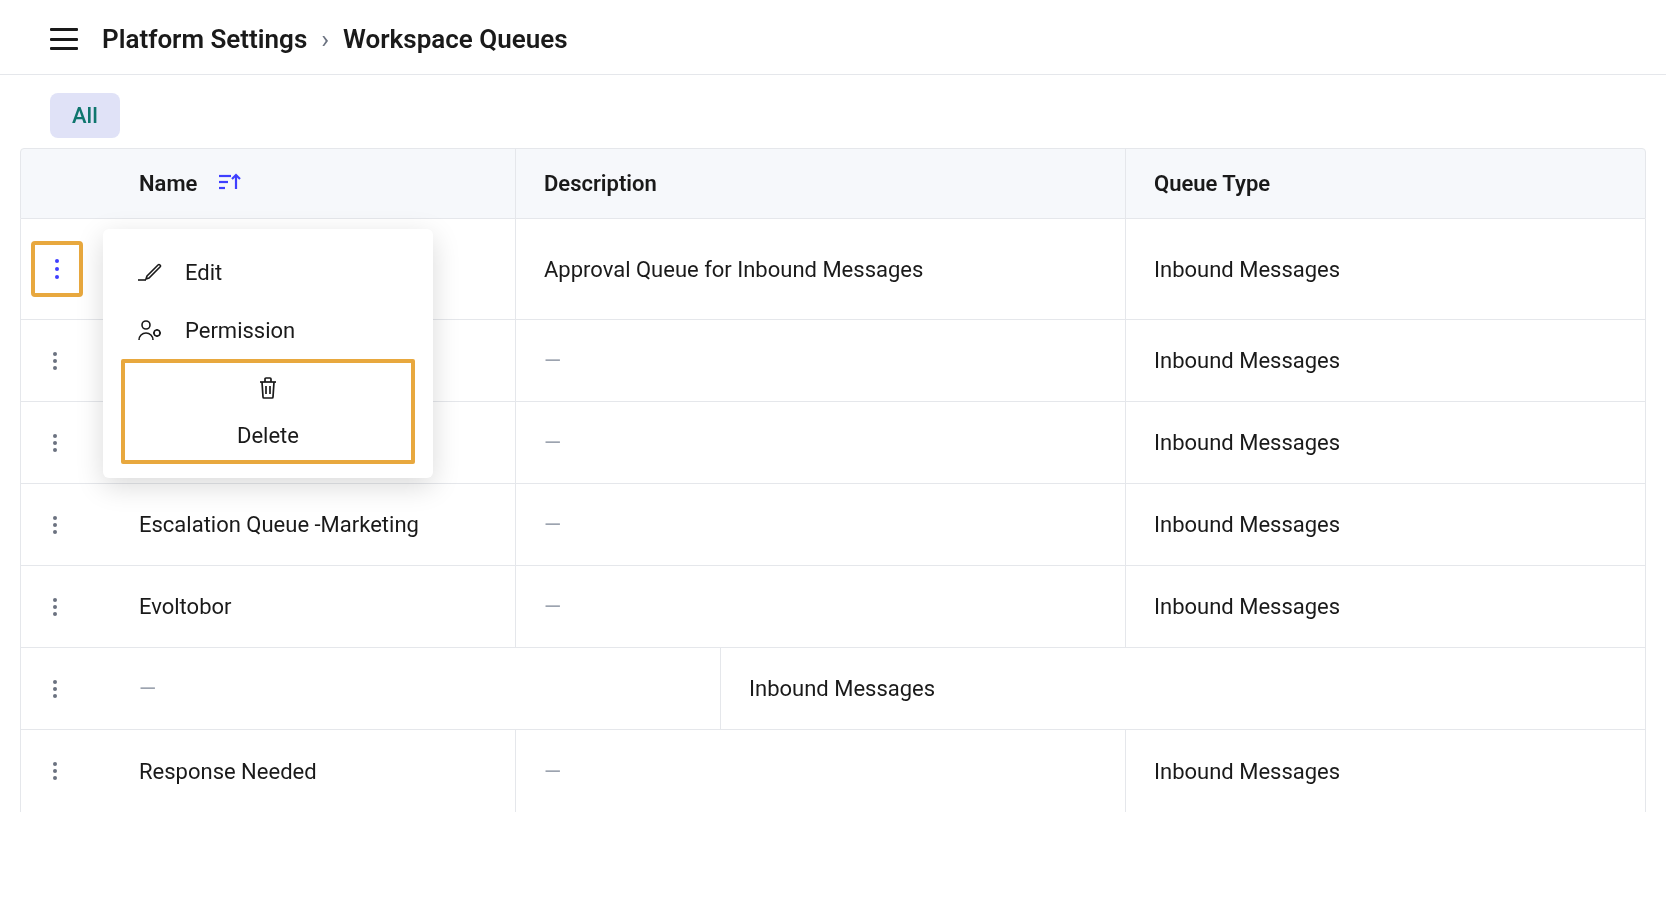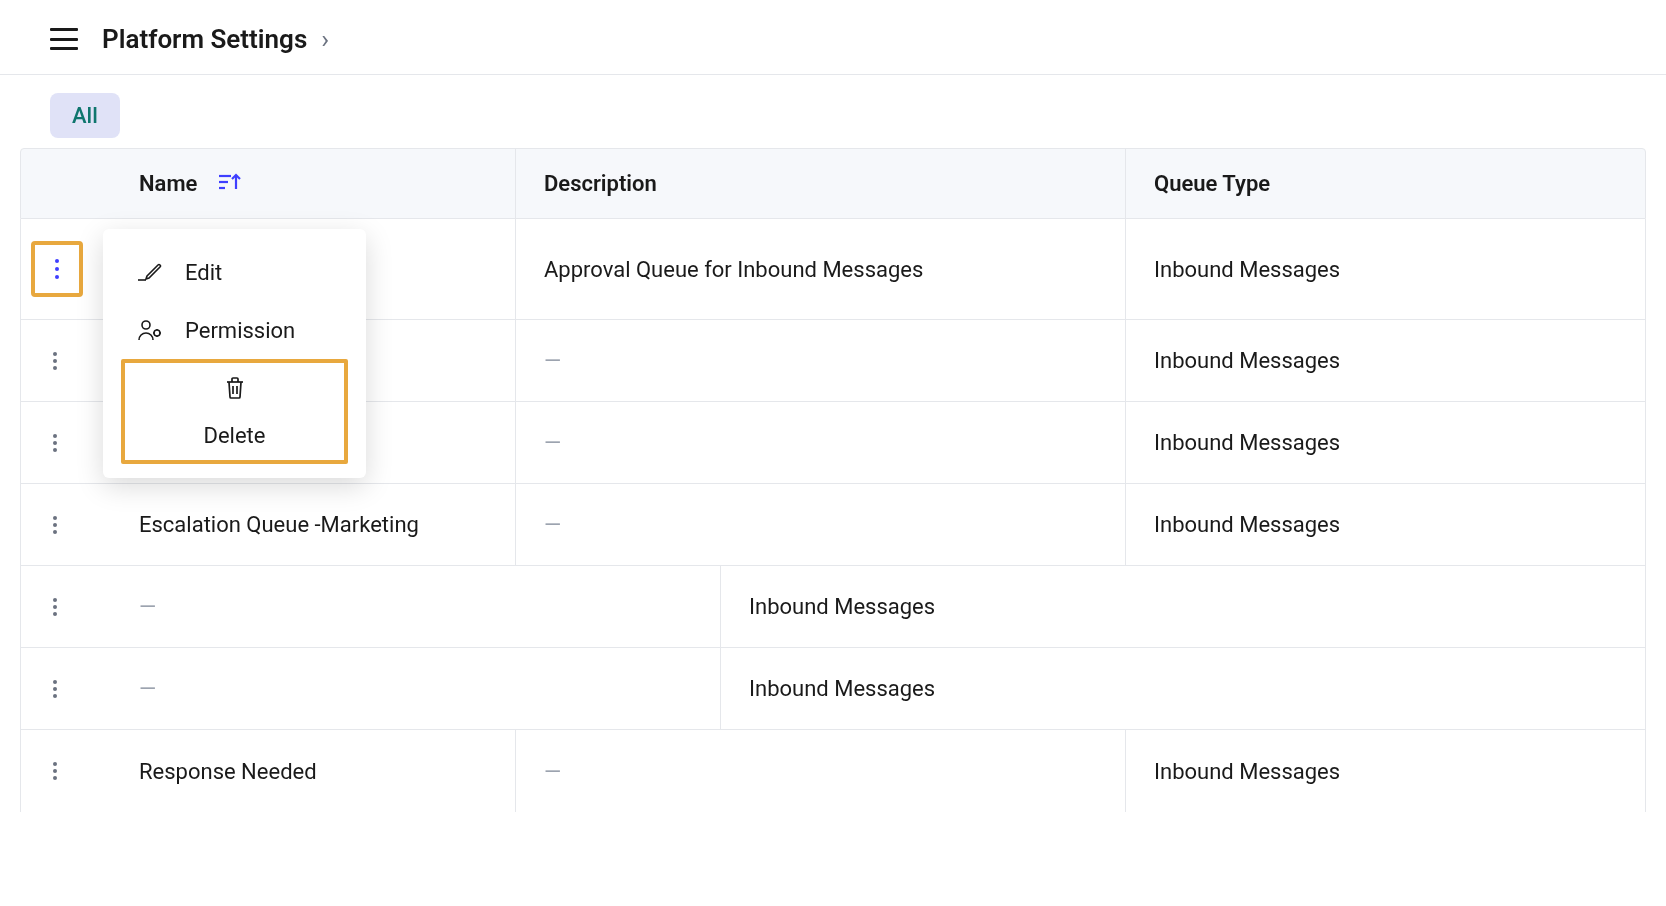--- a/index.html
+++ b/index.html
@@ -104,21 +104,21 @@
       border-radius: 4px;
       width: 56px;
       height: 56px;
       margin-left: -10px;
       gap: 4px;
     }
     .context-menu {
       position: absolute;
       left: 82px;
       top: 10px;
-      width: 263px;
+      width: 330px;
       background: #fff;
       border-radius: 6px;
       box-shadow: 0 8px 28px rgba(0,0,0,0.15);
       z-index: 50;
       padding: 14px 0;
     }
     .menu-item {
       display: flex;
       align-items: center;
       gap: 22px;
@@ -140,20 +140,21 @@
 
 <div class="header">
   <div class="hamburger">
     <div></div>
       <div></div>
       <div></div>
   </div>
   <div class="breadcrumb">
     <span>Platform Settings</span>
     <span class="chevron">›</span>
+    <span>Workspace Queues</span>
   </div>
 </div>
 
 <div class="filter-bar">
   <span class="tab-all">All</span>
 </div>
 
 <div class="table-wrap">
   <div class="thead">
     <div class="th col-actions"></div>
@@ -266,20 +267,21 @@
     </div>
 
     <div class="row">
       <div class="td col-actions">
         <div class="kebab">
             <span></span>
             <span></span>
             <span></span>
           </div>
       </div>
+      <div class="td col-name">Evoltobor</div>
       <div class="td col-desc dash">—</div>
       <div class="td col-type">Inbound Messages</div>
     </div>
 
     <div class="row">
       <div class="td col-actions">
         <div class="kebab">
             <span></span>
             <span></span>
             <span></span>

